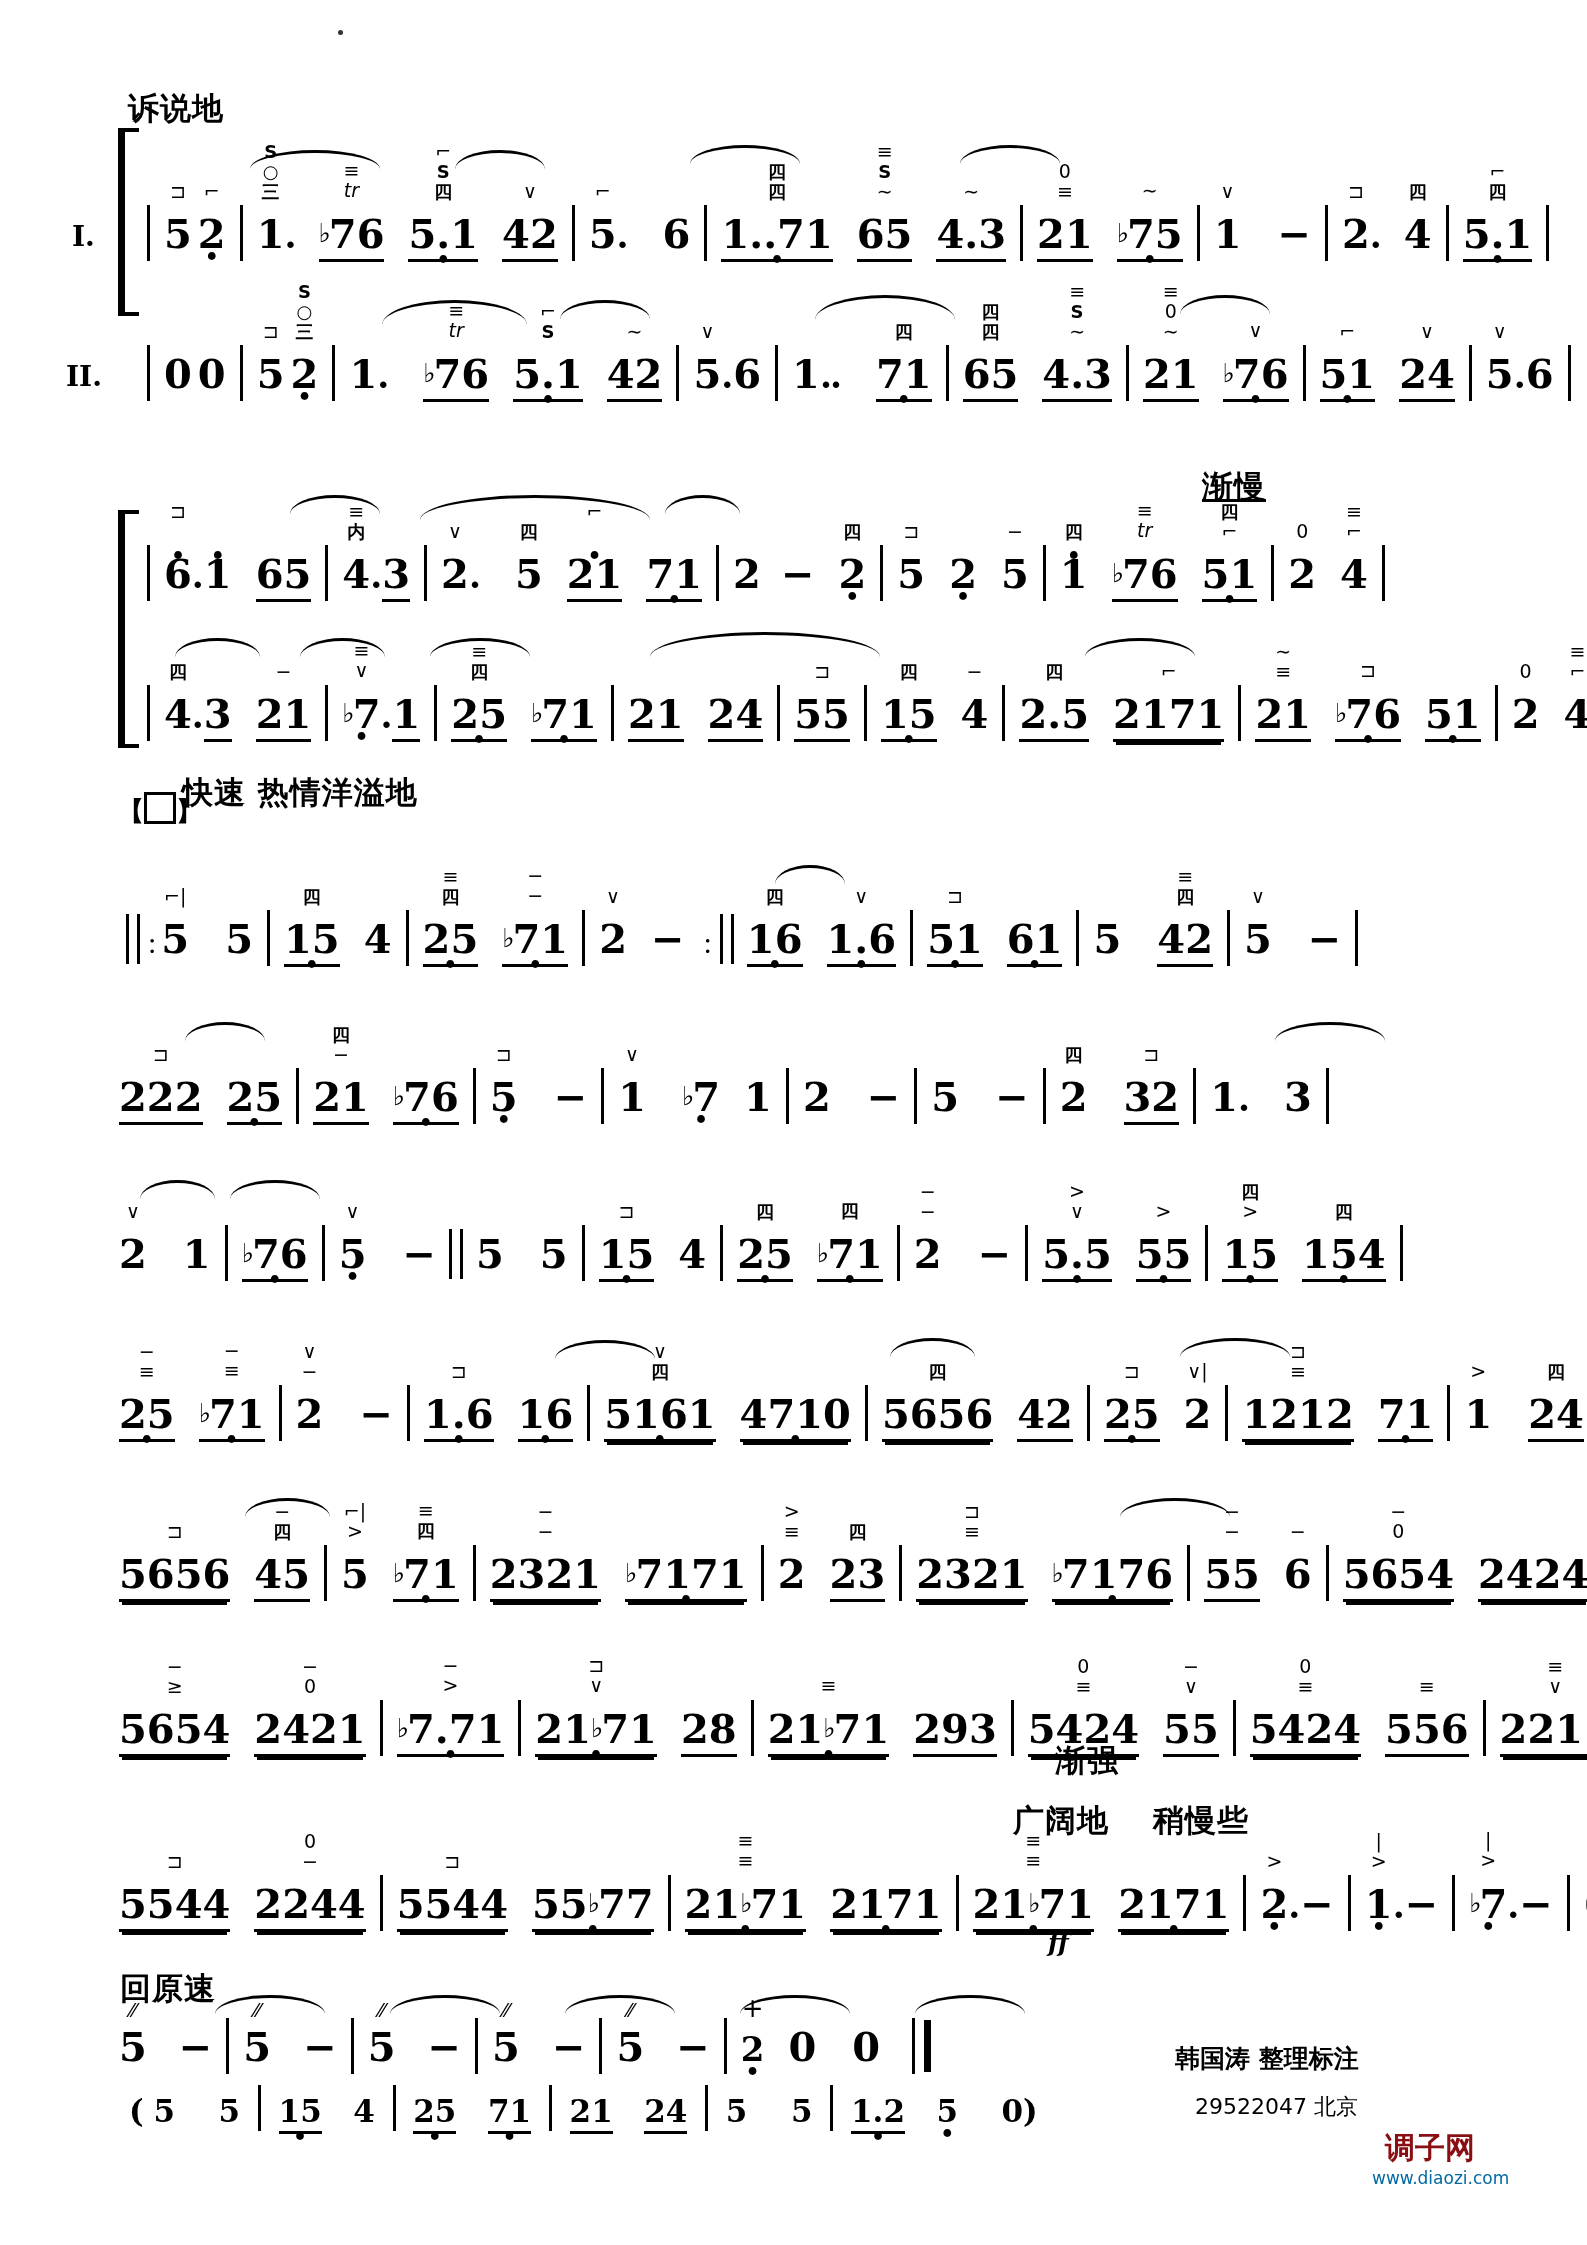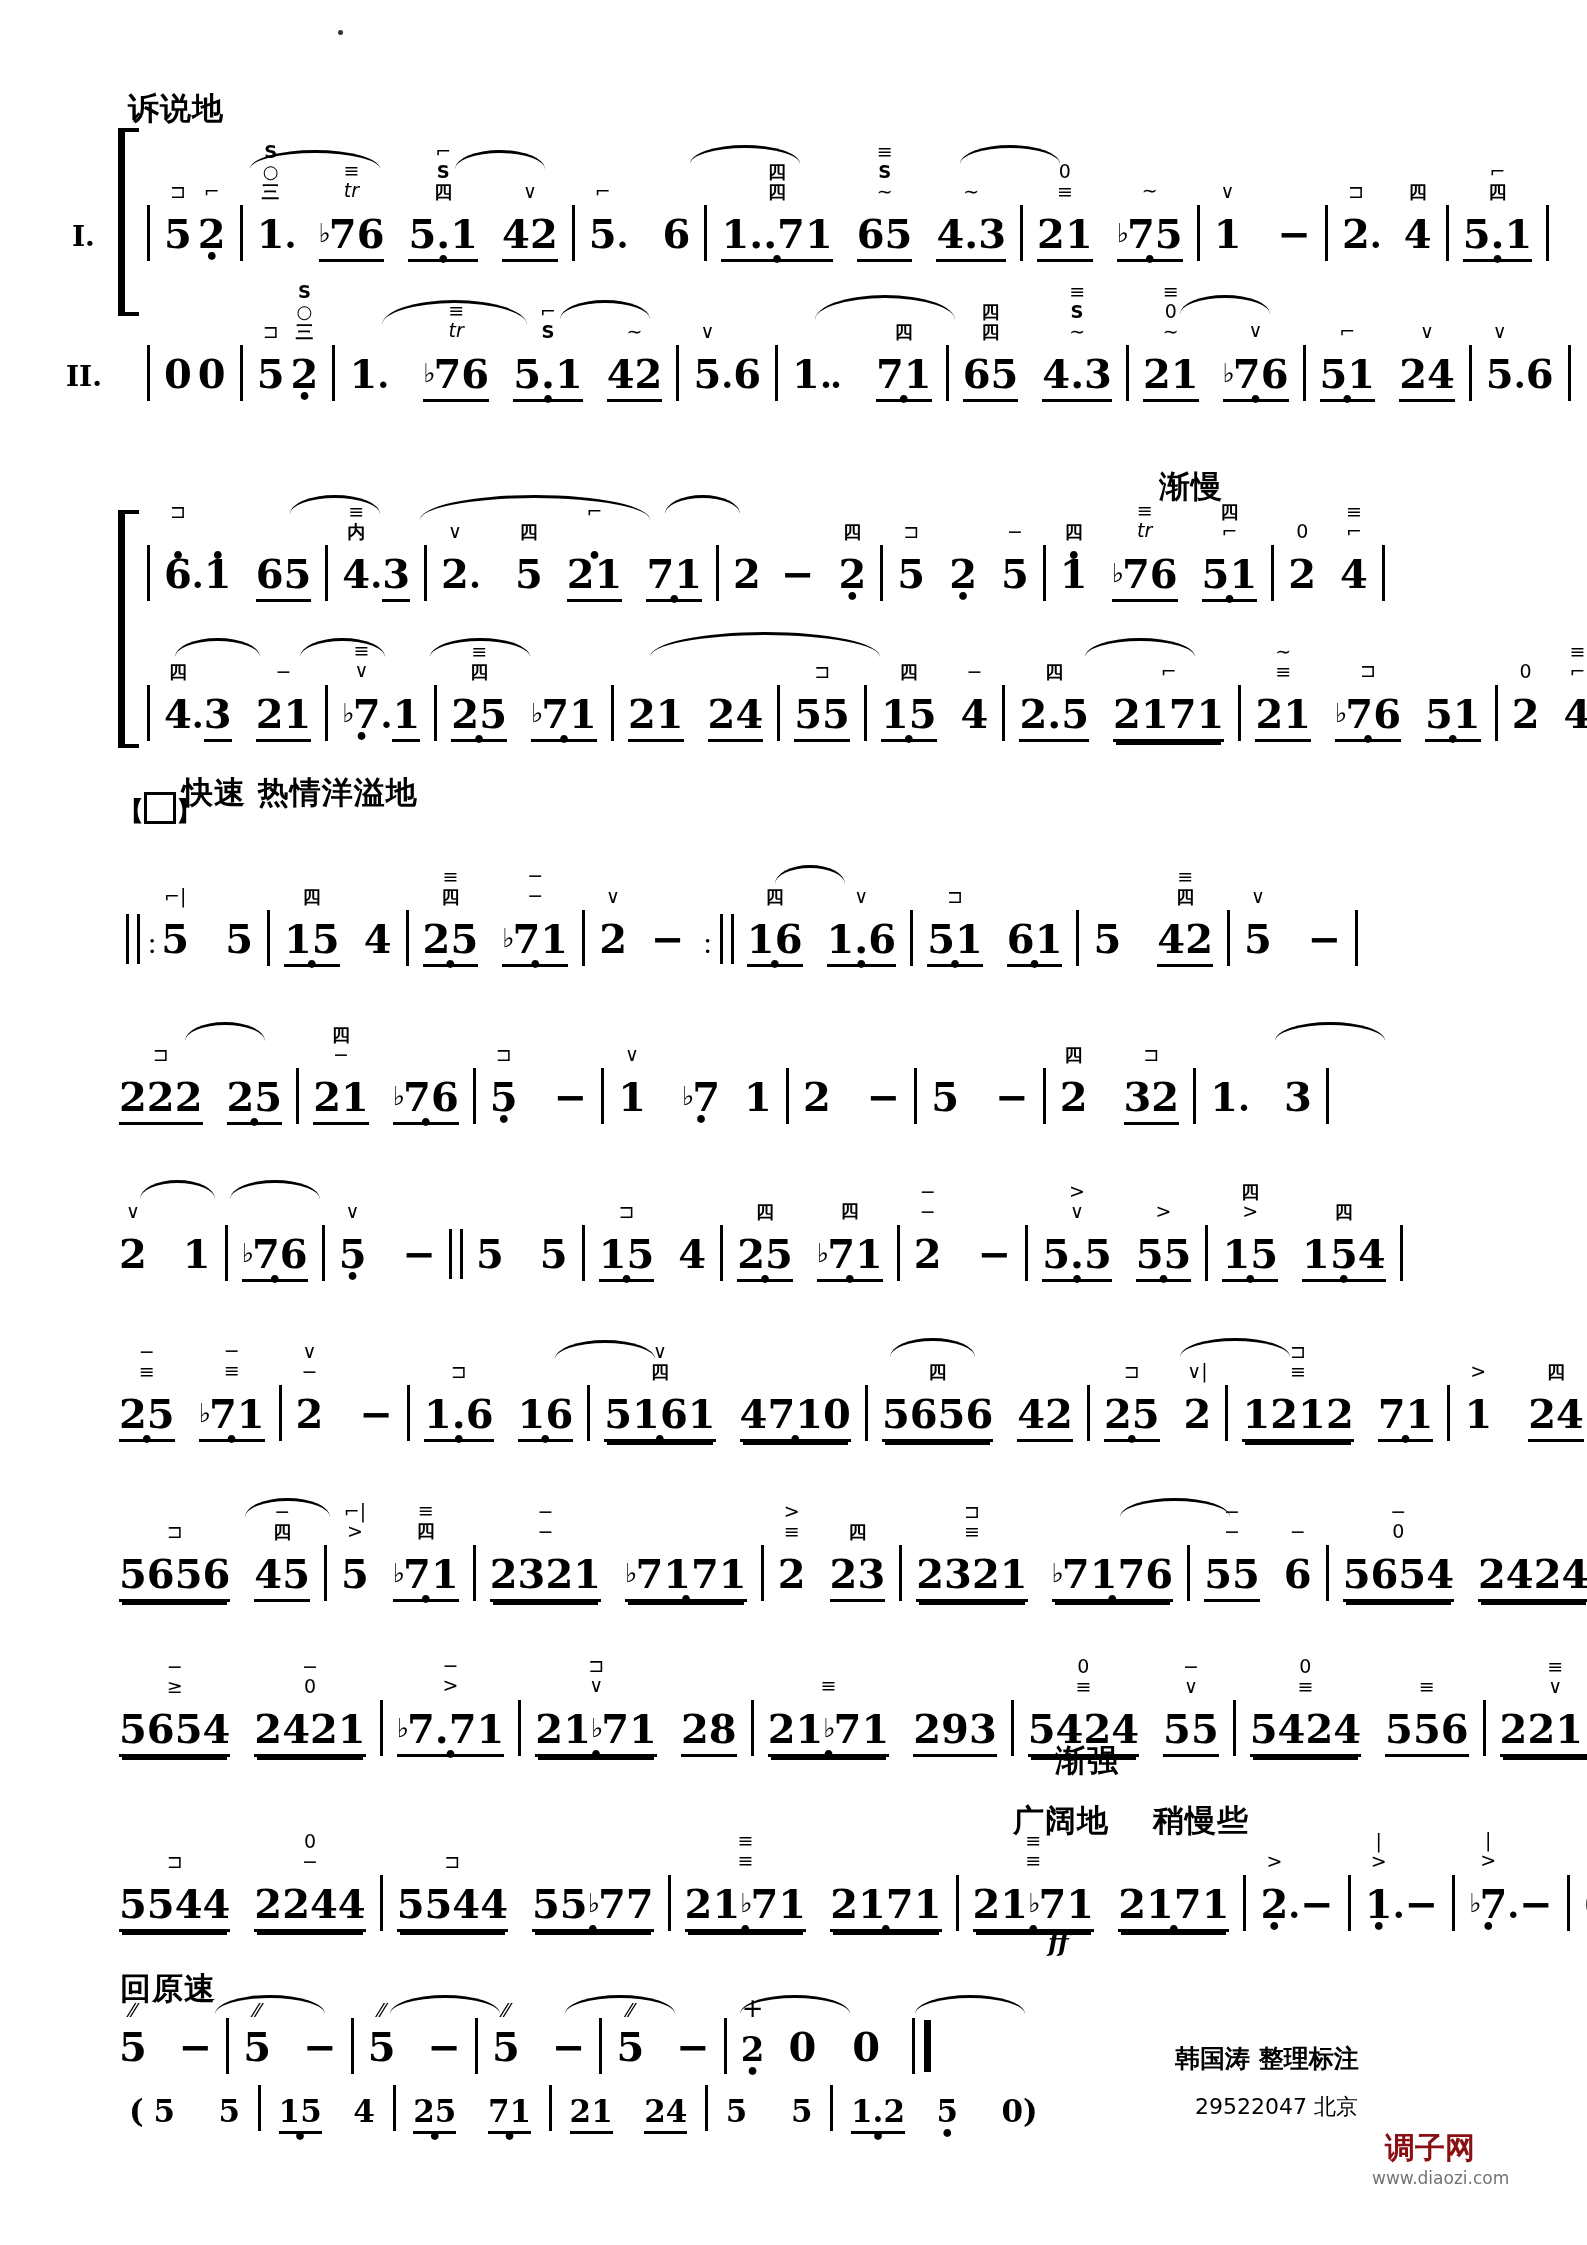--- a/index.html
+++ b/index.html
@@ -86,38 +86,38 @@
 
   
   .rehearse{display:inline-block;border:3px solid #000;width:26px;height:26px;vertical-align:-4px;}
 
   
   .plabel{font-family:"DejaVu Serif",serif;font-size:28px;font-weight:700;}
 
   .credit{font-family:"DejaVu Sans",sans-serif;font-weight:700;font-size:25px;}
   .credit2{font-family:"DejaVu Sans",sans-serif;font-size:22px;}
   .wm{color:#8a0f12;font-family:"DejaVu Sans",sans-serif;font-weight:700;}
-  .wm2{color:#737373;font-family:"DejaVu Sans",sans-serif;font-size:17px;}
+  .wm2{color:#0369a1;font-family:"DejaVu Sans",sans-serif;font-size:17px;}
 
   .tinydot{position:absolute;width:5px;height:5px;background:#333;border-radius:50%;}
 </style>
 </head>
 <body>
 
 <div class="page">
 
   <div class="abs credit" style="left:1175px;top:2042px;">韩国涛  整理标注</div>
   <div class="abs credit2" style="left:1195px;top:2092px;">29522047   北京</div>
   <div class="abs wm" style="left:1385px;top:2128px;font-size:30px;">调子网</div>
   <div class="abs wm2" style="left:1372px;top:2168px;">www.diaozi.com</div>
 
   <div class="tinydot abs" style="left:338px;top:30px;"></div>
 
   <div class="abs mark cn" style="left:128px;top:88px;">诉说地</div>
-  <div class="abs mark cn" style="left:1159px;top:466px;">渐慢</div>
+  <div class="abs mark cn" style="left:1202px;top:466px;text-decoration:underline;">渐慢</div>
   <div class="abs mark cn" style="left:182px;top:772px;">快速  热情洋溢地</div>
   <div class="abs mark cn" style="left:1055px;top:1740px;">渐强</div>
   <div class="abs mark cn" style="left:1013px;top:1800px;">广阔地</div>
   <div class="abs mark cn" style="left:1153px;top:1800px;">稍慢些</div>
   <div class="abs mark cn" style="left:120px;top:1968px;">回原速</div>
 
   <div class="abs" style="left:118px;top:792px;font-size:26px;font-weight:700;">
     【<span class="rehearse"></span>】
   </div>
 

